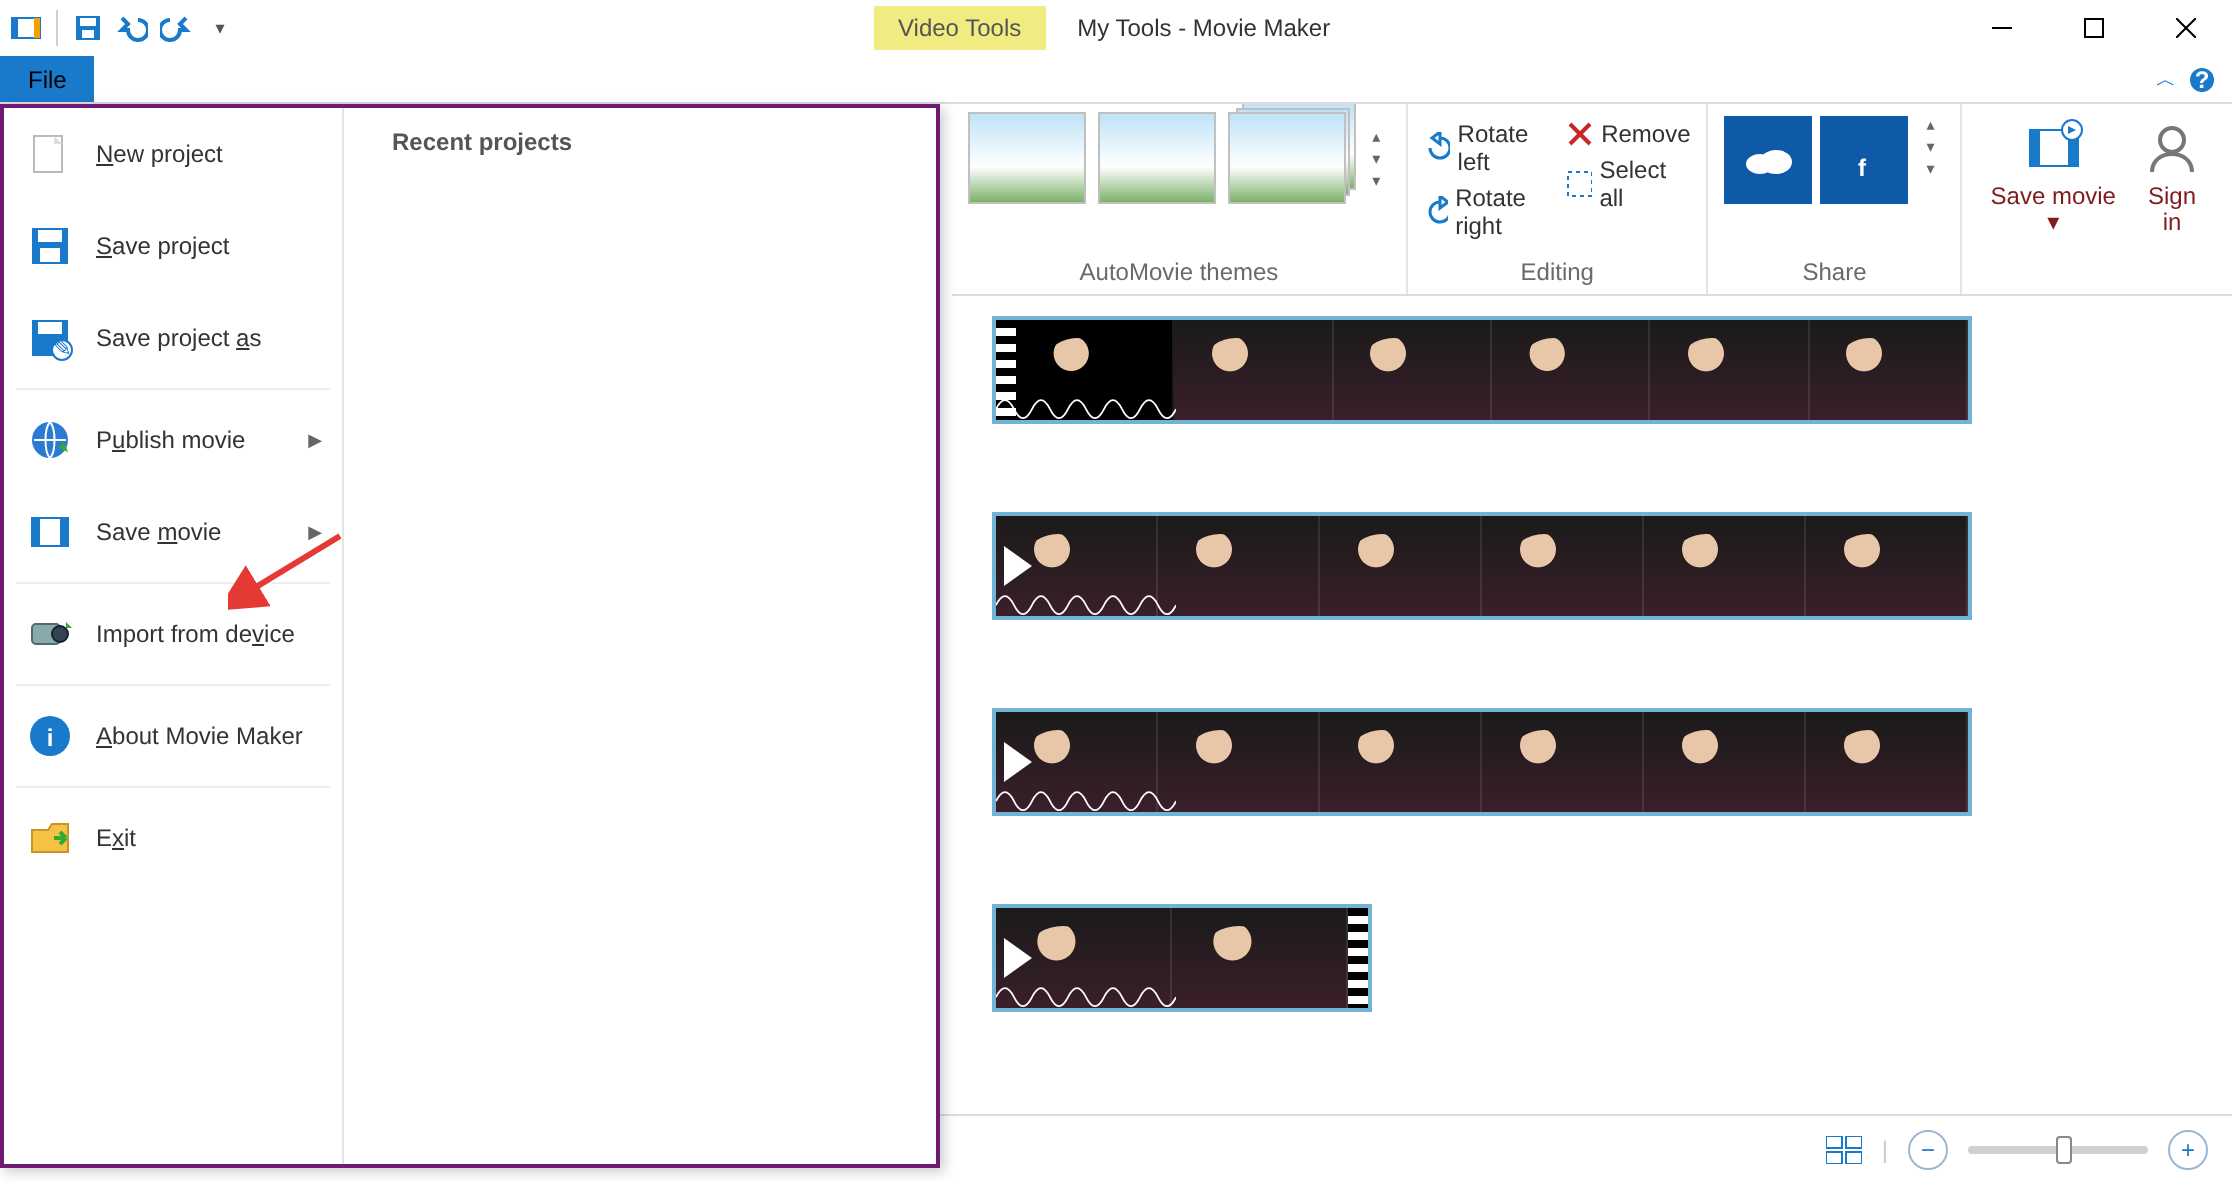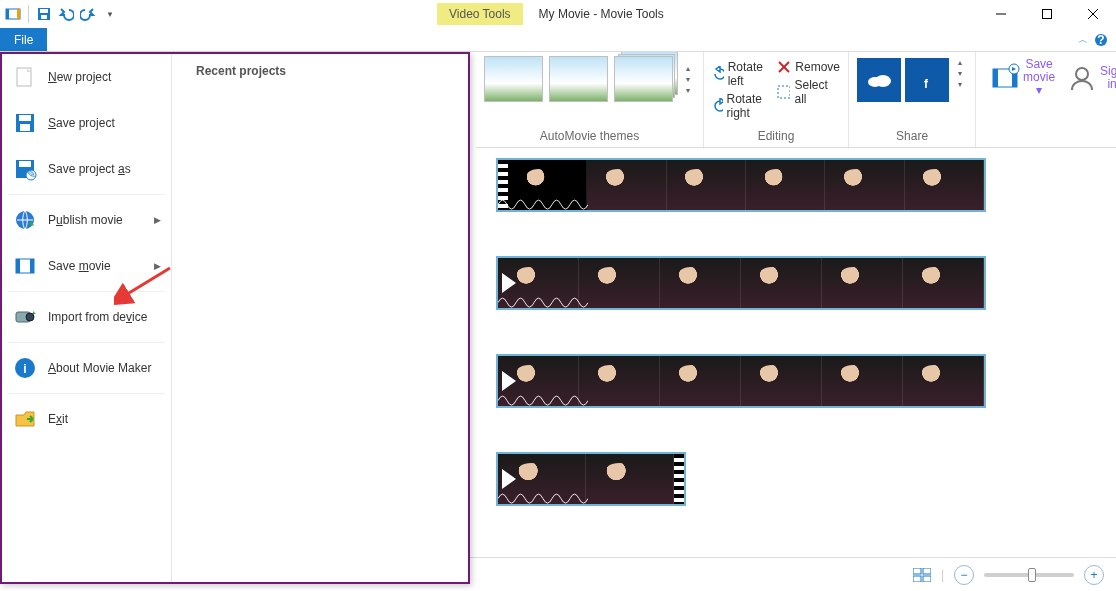--- a/index.html
+++ b/index.html
@@ -10,40 +10,40 @@
 .qat { display: flex; align-items: center; gap: 4px; padding-left: 4px; }
 .qat-icon { width: 18px; height: 18px; display:flex;align-items:center;justify-content:center; }
 .qat-sep { width:1px; height:18px; background:#d0d0d0; margin:0 2px;}
 .video-tools { margin-left: 318px; background:#f0ec81; padding:4px 12px; color:#555; }
 .win-title { margin-left: 16px; color:#333; }
 .win-controls { margin-left:auto; display:flex; }
 .win-btn { width:46px; height:28px; display:flex; align-items:center; justify-content:center; color:#333; }
 
 
 .ribbon-tabs { height:24px; display:flex; border-bottom:1px solid #dcdcdc; }
-.file-tab { background:#1979ca; color:#ffffff; padding:4px 14px; display:flex; align-items:center; }
+.file-tab { background:#1979ca; color:#000000; padding:4px 14px; display:flex; align-items:center; }
 .help-collapse { margin-left:auto; display:flex; gap:6px; padding-right:8px; align-items:center; color:#1979ca;}
 
 
 .ribbon { position:absolute; top:52px; left:476px; right:0; height:96px; border-bottom:1px solid #dcdcdc; display:flex; }
 .ribbon-group { border-right:1px solid #e5e5e5; display:flex; flex-direction:column; padding:4px 8px 2px; }
 .ribbon-group-label { text-align:center; color:#6a6a6a; margin-top:auto; padding-bottom:2px;}
 .theme-thumbs { display:flex; gap:6px; align-items:center;}
 .theme-th { width:60px; height:46px; border:1px solid #c0c0c0; background:linear-gradient(#bfe3f7,#fff 60%,#7cb26a);}
 .theme-th.stack { position:relative;}
 .theme-th.stack::before,.theme-th.stack::after{content:"";position:absolute;inset:-3px -3px 3px 3px;border:1px solid #c0c0c0;background:linear-gradient(#bfe3f7,#fff 60%,#7cb26a);z-index:-1;}
 .theme-th.stack::after{inset:-6px -6px 6px 6px;z-index:-2;}
 .theme-drop { width:14px; display:flex; flex-direction:column; justify-content:center; gap:2px; margin-left:2px;}
 .tri { font-size:8px; color:#666; text-align:center;}
 .edit-col { display:flex; flex-direction:column; gap:4px; padding-top:4px;}
 .edit-item { display:flex; align-items:center; gap:4px; color:#333;}
 .share-btns { display:flex; gap:4px; padding-top:2px; align-items:flex-start;}
 .share-tile { width:44px; height:44px; display:flex; align-items:center; justify-content:center; color:#fff;}
 .share-drop { width:14px; display:flex; flex-direction:column; justify-content:center; gap:2px;}
-.big-btn { display:flex; flex-direction:row; align-items:center; padding:2px 6px; color:#8b5cf6; gap:2px;}
+.big-btn { display:flex; flex-direction:column; align-items:center; padding:2px 6px; color:#7f1d1d; gap:2px;}
 .big-btn .ico{ width:32px; height:32px; display:flex;align-items:center;justify-content:center;}
 
 
 .file-menu { position:absolute; top:52px; left:0; width:470px; height:532px; background:#fff; border:2px solid #701a75; box-shadow:2px 2px 6px rgba(0,0,0,.2); display:flex; z-index:10;}
 .fm-left { width:170px; border-right:1px solid #e5e5e5;}
 .fm-item { display:flex; align-items:center; gap:10px; padding:10px 10px; color:#333;}
 .fm-ico { width:26px; height:26px; display:flex; align-items:center; justify-content:center;}
 .fm-arrow { margin-left:auto; color:#666; font-size:9px;}
 .fm-sep { height:1px; background:#eee; margin:2px 6px;}
 .fm-right { flex:1; padding:10px 12px;}
@@ -102,21 +102,21 @@
         </svg>
     </span>
     <span class="qat-icon">
       <svg width="16" height="16">
           <path d="M5 4a5 5 0 1 0 5 5h3l-3-3 3-3" fill="none" stroke="#1979ca" stroke-width="2"></path>
         </svg>
     </span>
     <span class="qat-icon" style="font-size:9px;color:#555;">▾</span>
   </div>
   <div class="video-tools">Video Tools</div>
-  <div class="win-title">My Movie - Movie Tools</div>
+  <div class="win-title">My Tools - Movie Maker</div>
   <div class="win-controls">
     <div class="win-btn">
         <svg width="10" height="10">
           <line x1="0" y1="5" x2="10" y2="5" stroke="#000"></line>
         </svg>
       </div>
     <div class="win-btn">
         <svg width="10" height="10">
           <rect x="0.5" y="0.5" width="9" height="9" fill="none" stroke="#000"></rect>
         </svg>

